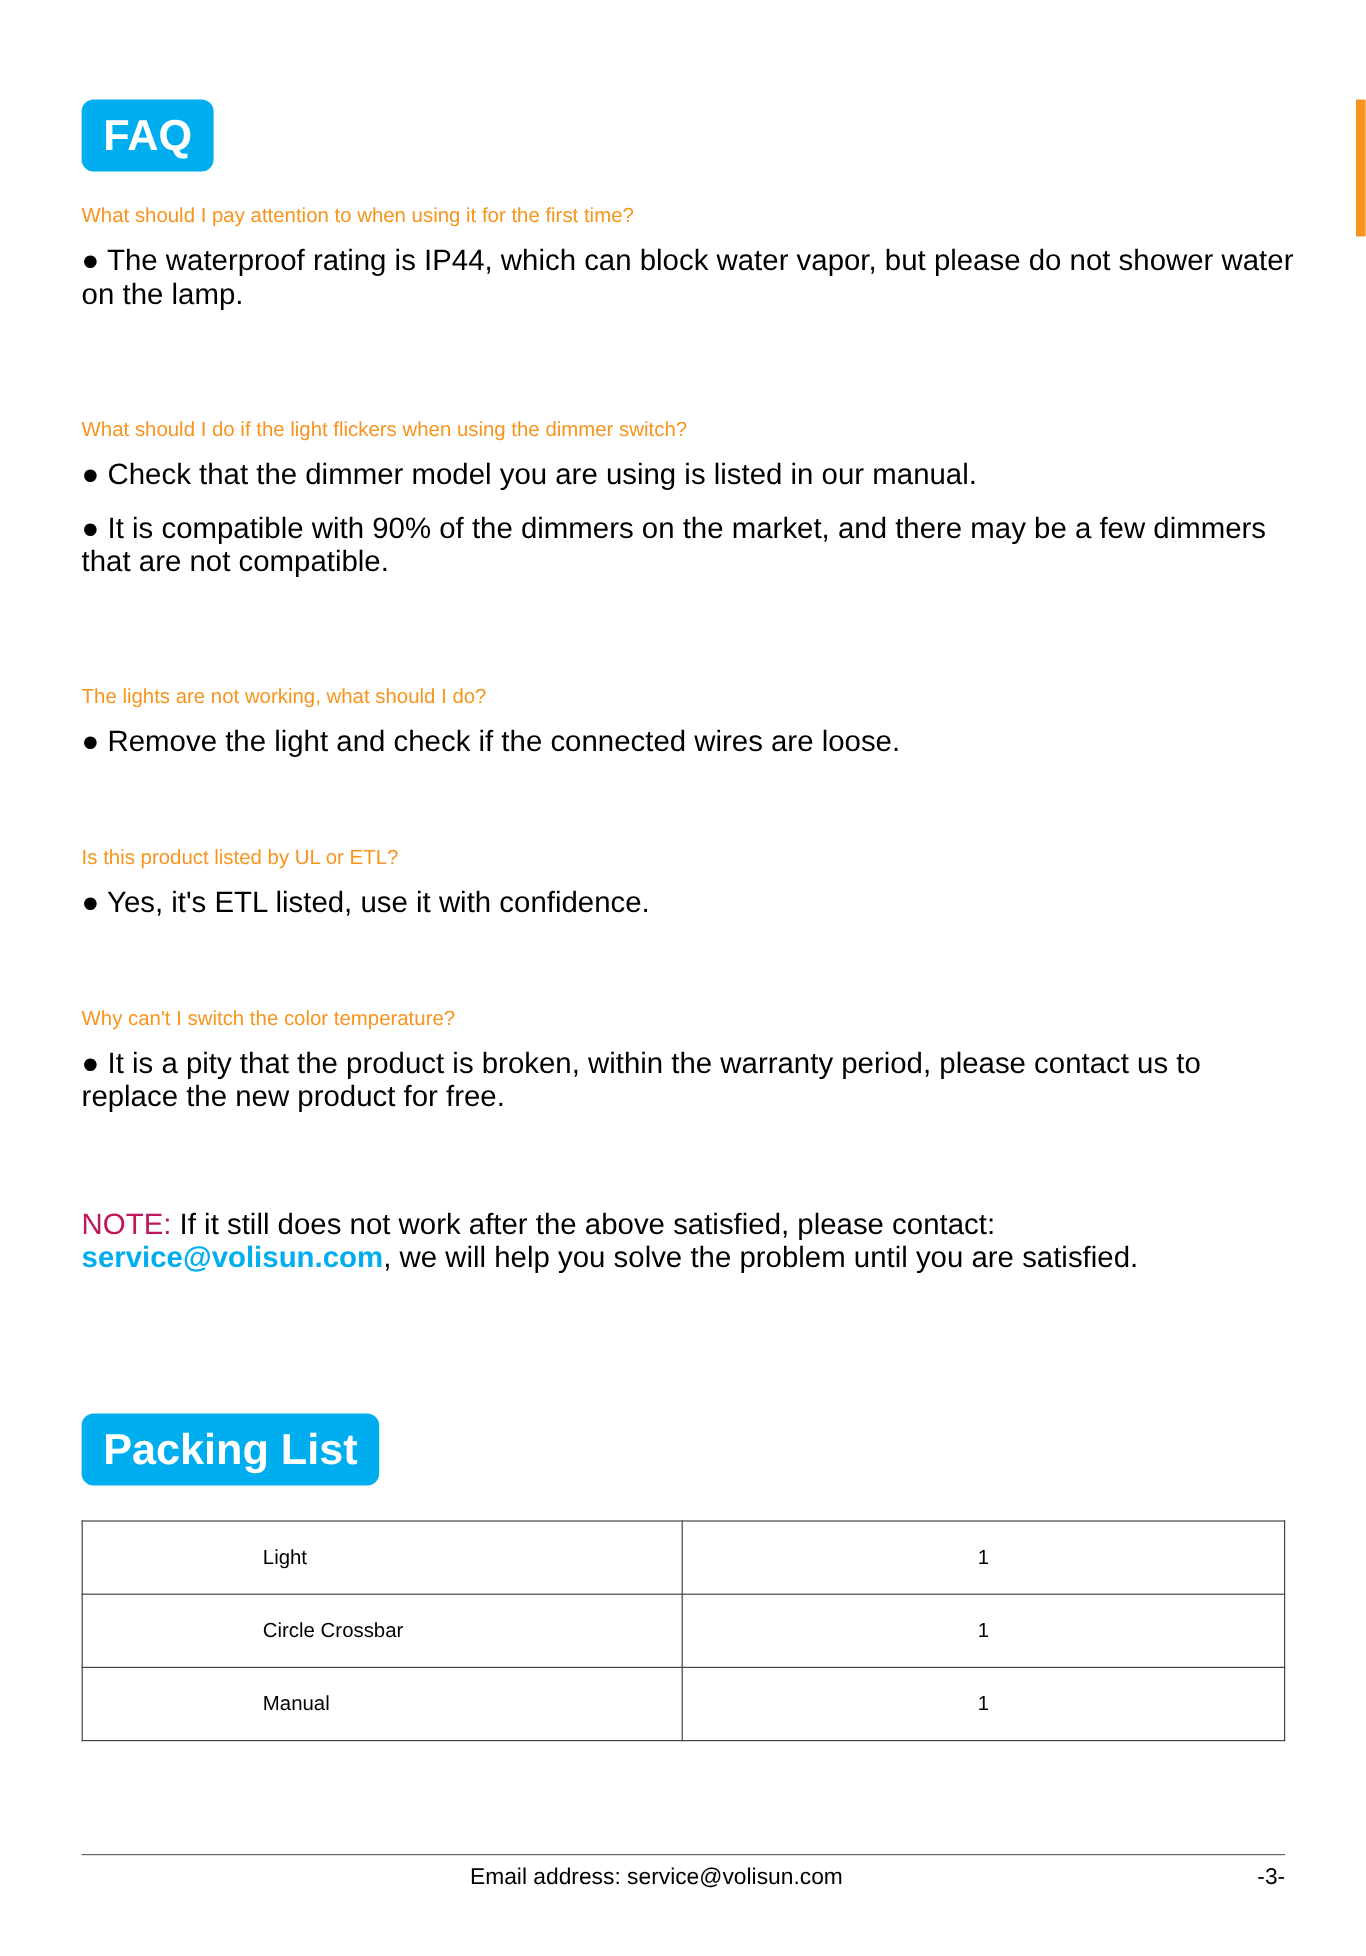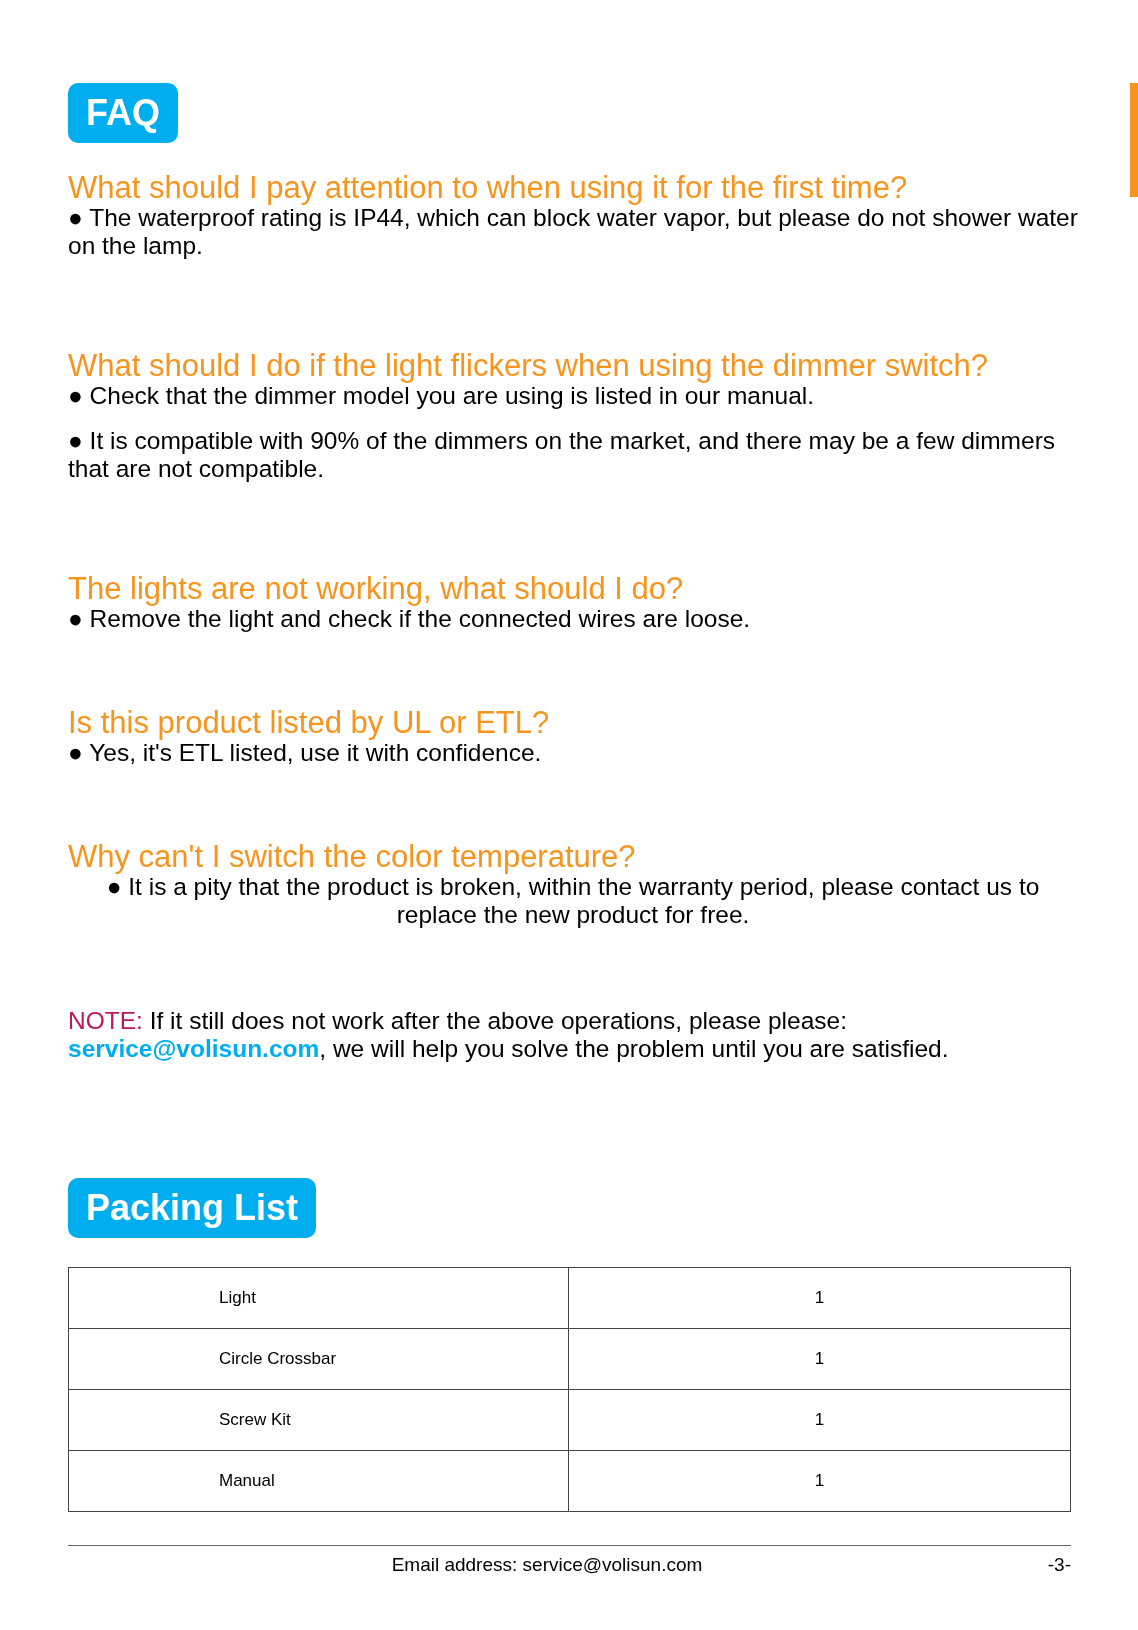--- a/index.html
+++ b/index.html
@@ -1,21 +1,21 @@
 <!DOCTYPE html>
 <html><head>
 <meta charset="utf-8">
 <style>
   html, body { margin:0; padding:0; background:#ffffff; }
   body { width:1138px; height:1630px; position:relative; font-family:"Liberation Sans", sans-serif; color:#000; overflow:hidden; }
   .side-tab { position:absolute; left:1130px; top:83px; width:8px; height:114px; background:#f7941d; }
   .badge { position:absolute; left:68px; background:#00aeef; color:#fff; font-weight:bold; border-radius:10px; font-size:36px; line-height:60px; height:60px; padding:0 18px; }
   .faq-badge { top:83px; }
   .pack-badge { top:1178px; }
-  .q { position:absolute; left:68px; font-size:31px; color:#f7941d; white-space:nowrap; }
+  .q { position:absolute; left:68px; font-size:17px; color:#f7941d; white-space:nowrap; }
   .a { position:absolute; left:68px; font-size:24.5px; color:#000; line-height:28px; width:1010px; }
   .orange { color:#be185d; }
   .blue { color:#00aeef; font-weight:bold;margin-top:12px; }
   table.pack { position:absolute; left:68px; top:1267px; width:1003px; border-collapse:collapse; font-size:17px; }
   table.pack td { border:1.5px solid #444; height:60px; padding:0; }
   table.pack td.name { width:500px; padding-left:150px; box-sizing:border-box; }
   table.pack td.qty { text-align:center; }
   .footer-line { position:absolute; left:68px; top:1545px; width:1003px; height:1px; background:#666; }
   .footer-text { position:absolute; top:1554px; left:0; width:1094px; text-align:center; font-size:19px; }
   .page-num { position:absolute; top:1554px; right:67px; font-size:19px; }
@@ -34,41 +34,37 @@
 <div class="a" style="top:382px;">● Check that the dimmer model you are using is listed in our manual.</div>
 <div class="a" style="top:427px;">● It is compatible with 90% of the dimmers on the market, and there may be a few dimmers that are not compatible.</div>
 
 <div class="q" style="top:571px;">The lights are not working, what should I do?</div>
 <div class="a" style="top:605px;">● Remove the light and check if the connected wires are loose.</div>
 
 <div class="q" style="top:705px;">Is this product listed by UL or ETL?</div>
 <div class="a" style="top:739px;">● Yes, it's ETL listed, use it with confidence.</div>
 
 <div class="q" style="top:839px;">Why can't I switch the color temperature?</div>
-<div class="a" style="top:873px;text-align:center;">● It is a pity that the product is broken, within the warranty period, please contact us to replace the new product for free.</div>
+<div class="a" style="top:873px;">● It is a pity that the product is broken, within the warranty period, please contact us to replace the new product for free.</div>
 
-<div class="a" style="top:1007px;"><span class="orange">NOTE:</span><span> If it still does not work after the above operations, please please:</span><br><span class="blue">service@volisun.com</span><span>, we will help you solve the problem until you are satisfied.</span></div>
+<div class="a" style="top:1007px;"><span class="orange">NOTE:</span><span> If it still does not work after the above satisfied, please contact:</span><br><span class="blue">service@volisun.com</span><span>, we will help you solve the problem until you are satisfied.</span></div>
 
 <div class="badge pack-badge">Packing List</div>
 
 <table class="pack">
   <tbody>
       <tr>
     <td class="name">Light</td>
     <td class="qty">1</td>
   </tr>
   <tr>
     <td class="name">Circle Crossbar</td>
     <td class="qty">1</td>
   </tr>
   <tr>
-    <td class="name">Screw Kit</td>
-    <td class="qty">1</td>
-  </tr>
-  <tr>
     <td class="name">Manual</td>
     <td class="qty">1</td>
   </tr>
 </tbody>
   </table>
 
 <div class="footer-line"></div>
 <div class="footer-text">Email address: service@volisun.com</div>
 <div class="page-num">-3-</div>
 

